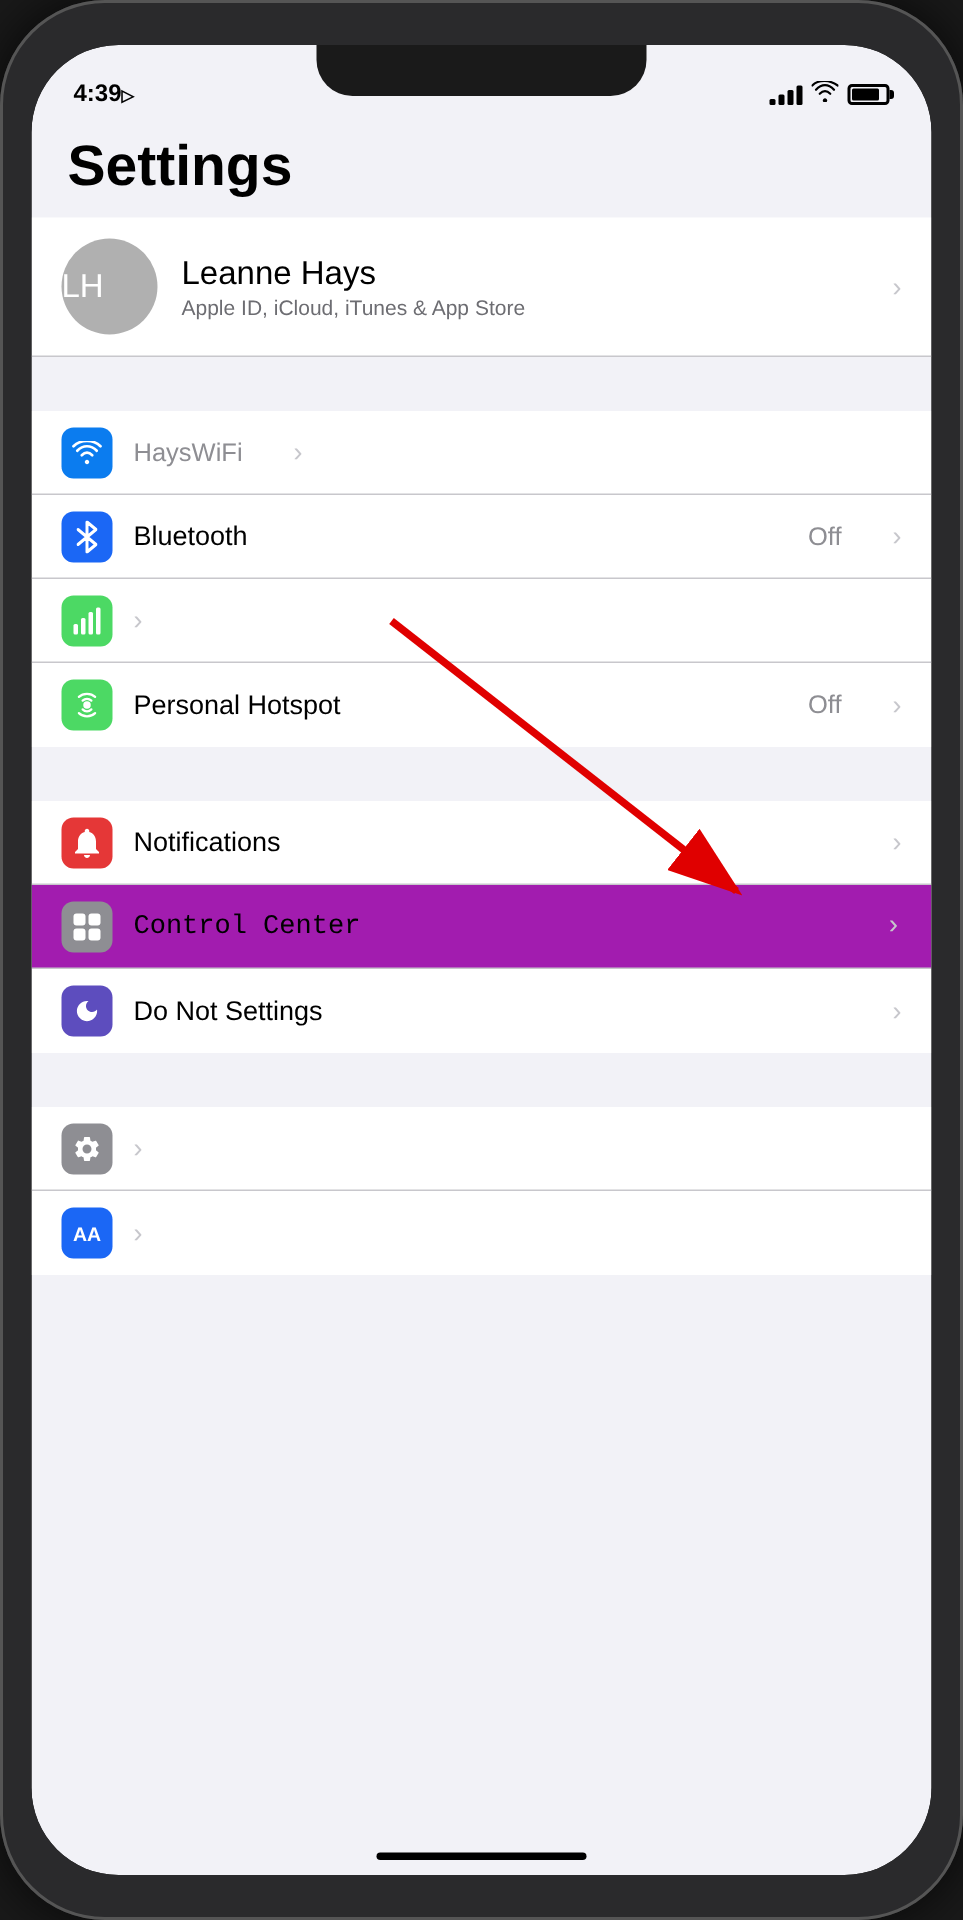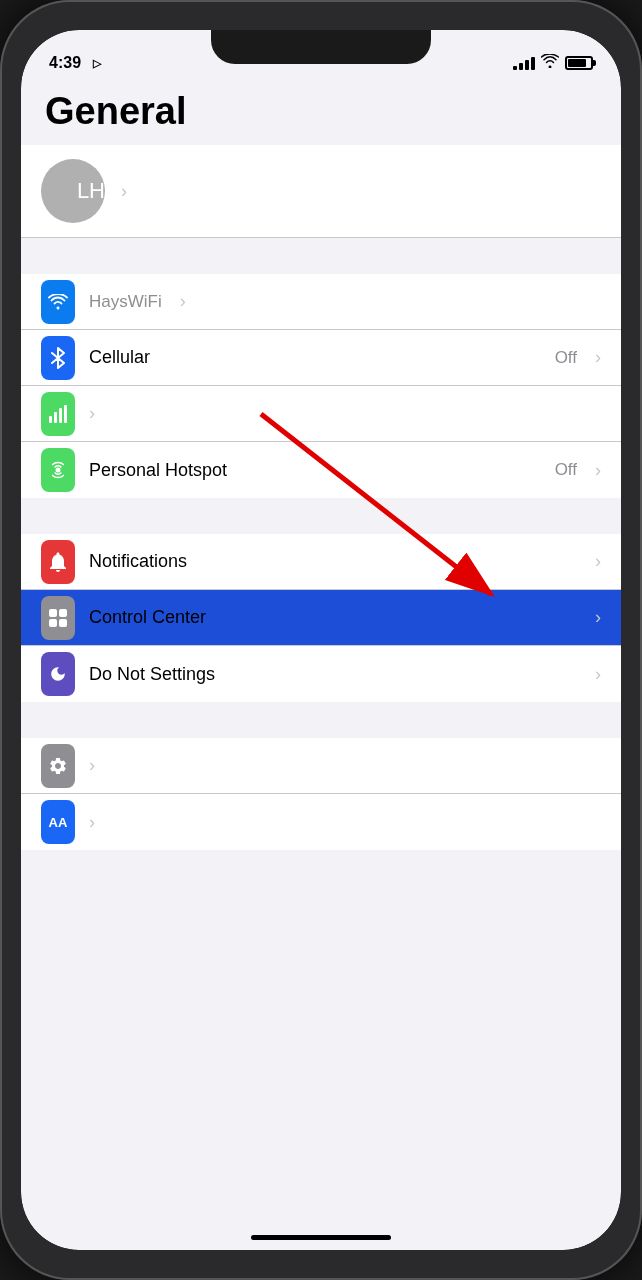--- a/index.html
+++ b/index.html
@@ -68,21 +68,21 @@
       position: relative;
       z-index: 10;
     }
 
     .status-time {
       font-size: 16px;
       font-weight: 600;
       color: #000;
       display: flex;
       align-items: center;
-      gap: 12px;
+      gap: 0;
     }
 
     .status-icons {
       display: flex;
       align-items: center;
       gap: 6px;
     }
 
     .signal-bars {
       display: flex;
@@ -171,21 +171,21 @@
       cursor: pointer;
     }
 
     .avatar {
       width: 64px;
       height: 64px;
       border-radius: 50%;
       background: #b0b0b0;
       display: flex;
       align-items: center;
-      justify-content: flex-end;
+      justify-content: flex-start;
       font-size: 22px;
       font-weight: 500;
       color: #fff;
       flex-shrink: 0;
     }
 
     .profile-info {
       flex: 1;
     }
 
@@ -219,39 +219,39 @@
       cursor: pointer;
       position: relative;
     }
 
     .settings-row:last-child {
       border-bottom: none;
     }
 
     .icon-wrap {
       width: 34px;
-      height: 44px;
+      height: 34px;
       border-radius: 8px;
       display: flex;
       align-items: center;
       justify-content: center;
       flex-shrink: 0;
       font-size: 18px;
     }
 
     .row-label {
       flex: 1;
       font-size: 18px;
       color: #000;
     }
 
     .row-value {
       font-size: 17px;
       color: #8e8e93;
-      margin-right: 4px;
+      margin-right: 20px;
     }
 
     
     .toggle {
       width: 52px;
       height: 30px;
       background: #e5e5ea;
       border-radius: 15px;
       position: relative;
       cursor: pointer;
@@ -320,26 +320,30 @@
               <path d="M.5 3C3 .5 5.8-.1 9 0c3.2.1 6 1.3 8.5 3" stroke="#000" stroke-width="1.5" fill="none" stroke-linecap="round"></path>
             </svg>
           </span>
           <div class="battery">
             <div class="battery-fill"></div>
           </div>
         </div>
       </div>
 
       <div class="content">
-        <div class="page-title">General</div>
+        <div class="page-title">Settings</div>
 
         <div class="section">
           <div class="profile-row">
             <div class="avatar">
               <span>LH</span>
+            </div>
+            <div class="profile-info">
+              <div class="profile-name">Leanne Hays</div>
+              <div class="profile-subtitle">Apple ID, iCloud, iTunes &amp; App Store</div>
             </div>
             <span class="chevron">›</span>
           </div>
         </div>
 
         <div class="section-divider"></div>
         <div class="section section-bg">
 
 
           <div class="settings-row">
@@ -354,21 +358,21 @@
             <span class="row-value">HaysWiFi</span>
             <span class="chevron">›</span>
           </div>
 
           <div class="settings-row">
             <div class="icon-wrap icon-bluetooth">
               <svg width="14" height="22" viewBox="0 0 14 22" fill="white">
                 <path d="M7 1l6 5-6 5V1zM7 11l6 5-6 5v-10zM1 6l6 5M1 16l6-5" stroke="white" stroke-width="2" fill="none" stroke-linecap="round" stroke-linejoin="round"></path>
               </svg>
             </div>
-            <span class="row-label">Cellular</span>
+            <span class="row-label">Bluetooth</span>
             <span class="row-value">Off</span>
             <span class="chevron">›</span>
           </div>
 
           <div class="settings-row">
             <div class="icon-wrap icon-cellular">
               <svg width="20" height="20" viewBox="0 0 20 20" fill="white">
                 <rect x="1" y="12" width="3" height="7" rx="1"></rect>
                 <rect x="6" y="8" width="3" height="11" rx="1"></rect>
                 <rect x="11" y="4" width="3" height="15" rx="1"></rect>
@@ -409,21 +413,21 @@
           <div class="settings-row">
             <div class="icon-wrap icon-notifications">
               <svg width="18" height="20" viewBox="0 0 18 20" fill="white">
                 <path d="M9 20c1.1 0 2-.9 2-2H7c0 1.1.9 2 2 2zm6-6V9c0-3.07-1.64-5.64-4.5-6.32V2c0-.83-.67-1.5-1.5-1.5s-1.5.67-1.5 1.5v.68C4.63 3.36 3 5.92 3 9v5l-2 2v1h16v-1l-2-2z"></path>
               </svg>
             </div>
             <span class="row-label">Notifications</span>
             <span class="chevron">›</span>
           </div>
 
-          <div class="settings-row" style="background:#1d4ed8;">
+          <div class="settings-row" style="background:#a21caf;font-family:Liberation Mono, monospace;">
             <div class="icon-wrap icon-controlcenter">
               <svg width="20" height="20" viewBox="0 0 20 20" fill="white">
                 <rect x="1" y="1" width="8" height="8" rx="2"></rect>
                 <rect x="11" y="1" width="8" height="8" rx="2"></rect>
                 <rect x="1" y="11" width="8" height="8" rx="2"></rect>
                 <rect x="11" y="11" width="8" height="8" rx="2"></rect>
               </svg>
             </div>
             <span class="row-label">Control Center</span>
             <span class="chevron">›</span>

